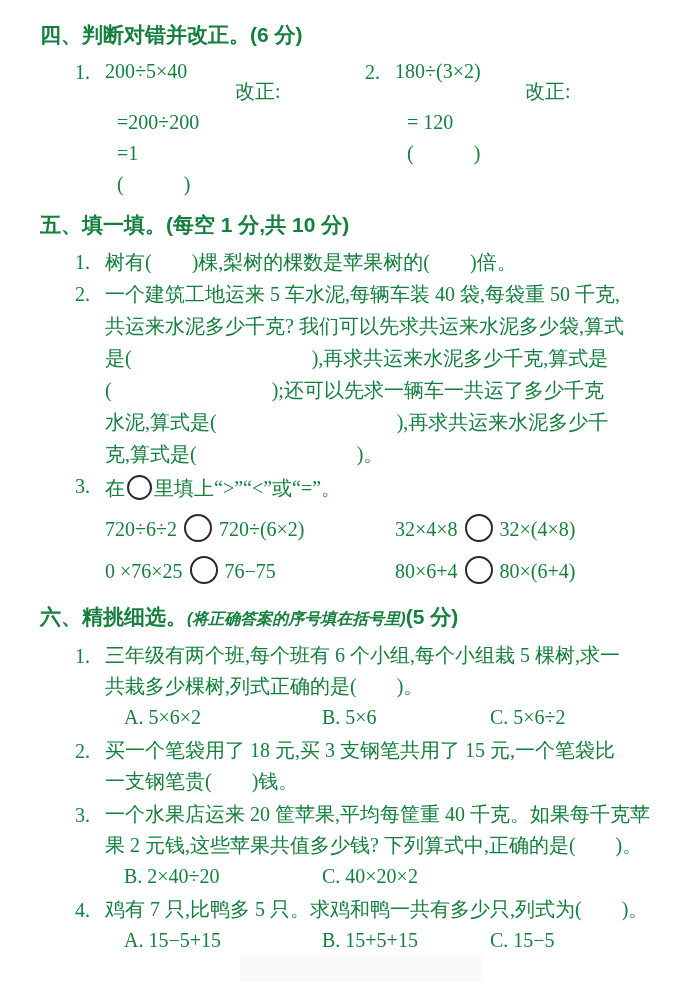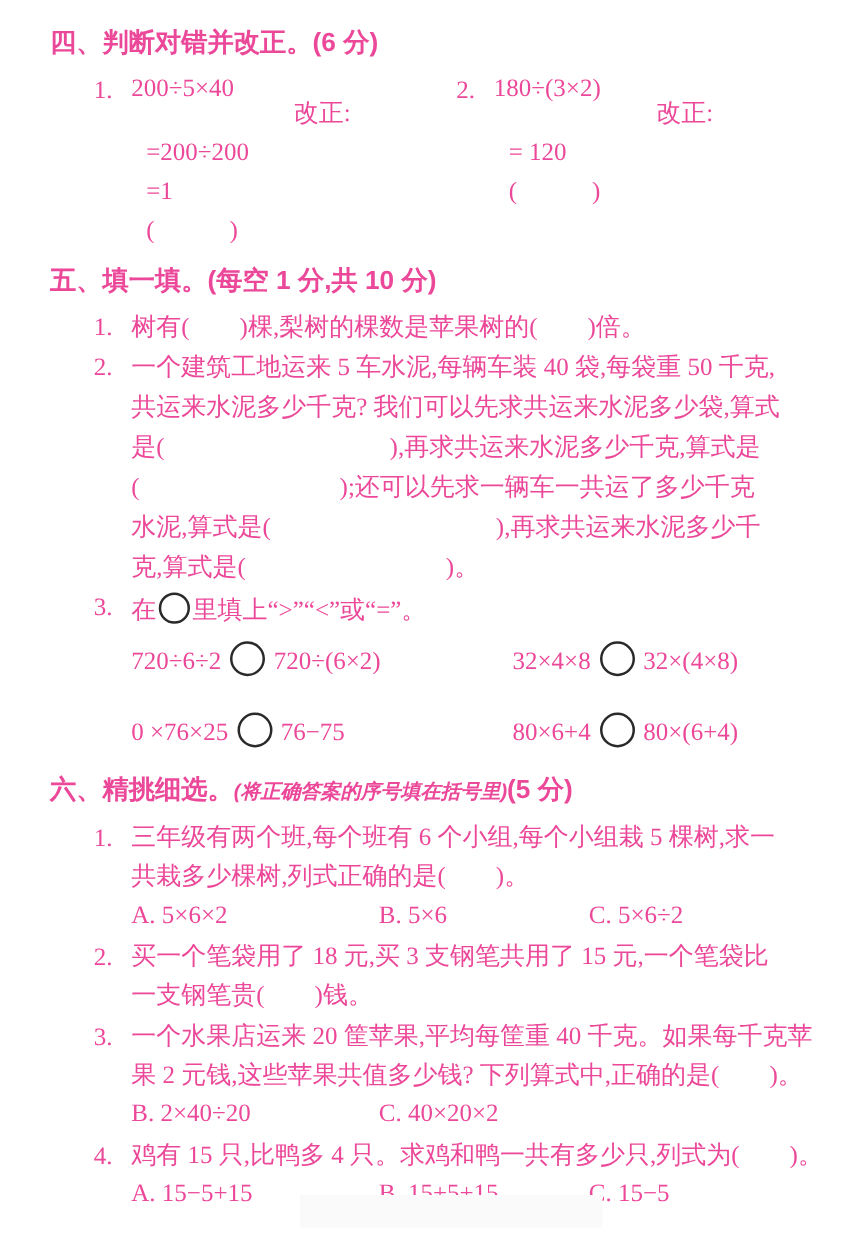--- a/index.html
+++ b/index.html
@@ -2,21 +2,21 @@
 <html><head>
 <meta charset="utf-8">
 <style>
   html, body { margin: 0; padding: 0; background: #ffffff; }
   .page {
     position: relative;
     width: 687px;
     height: 988px;
     box-sizing: border-box;
     background: #ffffff;
-    color: #ec4899;
+    color: #15803d;
     font-family: "Liberation Serif", "DejaVu Serif", serif;
     font-size: 20px;
     padding: 20px 28px 0 40px;
     overflow: hidden;
   }
   .sec { margin: 0; }
   .sec + .sec { margin-top: 10px; }
   .sec-title {
     font-family: "Liberation Sans", "DejaVu Sans", sans-serif;
     font-weight: bold;
@@ -44,21 +44,20 @@
   .s4-head .expr { flex: none; width: 130px; white-space: nowrap; }
   .s4-head .gz { white-space: nowrap; margin-top: 20px; }
   .s4-step { margin-left: 42px; line-height: 31px; white-space: nowrap; }
 
   
   .cmp-grid {
     display: grid;
     grid-template-columns: 290px auto;
     line-height: 42px;
     margin-top: 2px;
-    gap: 15px;
   }
   .cmp-cell { white-space: nowrap; }
   .circle {
     display: inline-block;
     width: 24px; height: 24px;
     border: 2px solid #2a2a2a;
     border-radius: 50%;
     vertical-align: -6px;
     margin: 0 7px;
   }
@@ -67,20 +66,21 @@
     vertical-align: -5px;
     margin: 0 2px;
   }
   .intro-line { line-height: 36px; white-space: nowrap; }
 
   
   .opts {
     display: grid;
     grid-template-columns: 198px 168px auto;
     line-height: 31px;
+    margin-left: 19px;
   }
   .opts span { white-space: nowrap; }
   .s6 .line { line-height: 31px; }
   .s6 .q + .q { margin-top: 2px; }
 
   .scan-shadow {
     position: absolute;
     left: 240px; top: 956px;
     width: 242px; height: 26px;
     background: #fafafa;
@@ -196,21 +196,21 @@
         <div class="opts">
           <span>B. 2×40÷20</span>
           <span>C. 40×20×2</span>
         </div>
       </div>
     </div>
 
     <div class="q">
       <span class="num">4.</span>
       <div class="qtext">
-        <div class="line">鸡有 15 只,比鸭多 4 只。求鸡和鸭一共有多少只,列式为(　　)。</div>
+        <div class="line">鸡有 7 只,比鸭多 5 只。求鸡和鸭一共有多少只,列式为(　　)。</div>
         <div class="opts">
           <span>A. 15−5+15</span>
           <span>B. 15+5+15</span>
           <span>C. 15−5</span>
         </div>
       </div>
     </div>
   </section>
 
   <div class="scan-shadow"></div>

